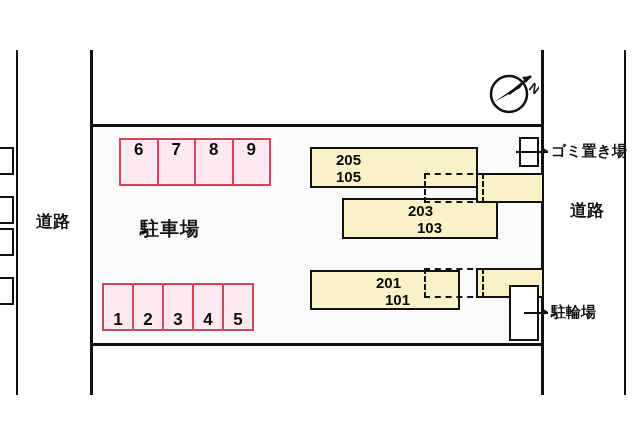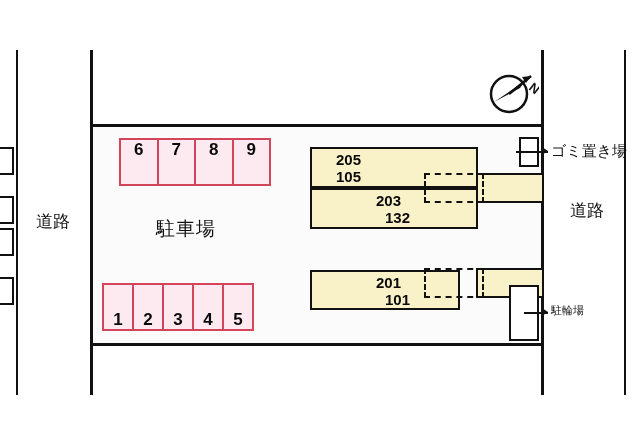--- a/index.html
+++ b/index.html
@@ -73,21 +73,21 @@
     font-size: 17px;
     font-weight: 700;
     color: #0a0a0a;
     line-height: 1;
     padding: 1px 0;
   }
 
   
   .lot-label {
     position: absolute;
-    left: 156px;
+    left: 140px;
     top: 216px;
     font-size: 19px;
     font-weight: 700;
     color: #121212;
     letter-spacing: 1px;
     white-space: nowrap;
   }
 
   
   .building {
@@ -98,21 +98,21 @@
     height: 163px;
   }
   .unit {
     position: absolute;
     left: 0;
     background: #f9f2c8;
     border: 2px solid #111111;
     box-sizing: border-box;
   }
   .unit.u205 { top: 0px;   width: 168px; height: 41px; }
-  .unit.u203 { top: 41px;  width: 168px; height: 41px; }
+  .unit.u203 { top: 51px;  width: 156px; height: 41px; margin-left: 32px; }
   .unit.u202 { top: 82px;  width: 168px; height: 41px; }
   .unit.u201 { top: 123px; width: 150px; height: 40px; }
 
   
   .room-nums {
     position: absolute;
     font-family: Liberation Sans, sans-serif;
     font-weight: 700;
     font-size: 15px;
     color: #0a0a0a;
@@ -188,26 +188,26 @@
     border-top: 4px solid transparent;
     border-bottom: 4px solid transparent;
     border-left: 6px solid #111111;
   }
   .leader-tick.gomi-tick  { left: 542px; top: 147px; }
   .leader-tick.chrin-tick { left: 542px; top: 308px; }
 
   
   .map-label {
     position: absolute;
-    font-weight: 400;
+    font-weight: 700;
     color: #121212;
     white-space: nowrap;
   }
   .label-gomi  { left: 551px; top: 142px; font-size: 15px; letter-spacing: 0px; }
-  .label-chrin { left: 551px; top: 303px; font-size: 11px; letter-spacing: 0px; }
+  .label-chrin { left: 551px; top: 303px; font-size: 15px; letter-spacing: 0px; }
   .label-road-left  { left: 36px;  top: 210px; font-size: 17px; }
   .label-road-right { left: 570px; top: 199px; font-size: 17px; }
 
   
   .compass {
     position: absolute;
     left: 487px;
     top: 68px;
     width: 52px;
     height: 48px;
@@ -264,21 +264,21 @@
   <div class="building">
     <div class="unit u205">
       <div class="room-nums left-set">
         <span class="n2">205</span>
         <span class="n1">105</span>
       </div>
     </div>
     <div class="unit u203">
       <div class="room-nums right-set">
         <span class="n2">203</span>
-        <span class="n1">132</span>
+        <span class="n1">103</span>
       </div>
     </div>
     <div class="unit u201">
       <div class="room-nums right-set">
         <span class="n2">201</span>
         <span class="n1">101</span>
       </div>
     </div>
   </div>
 

